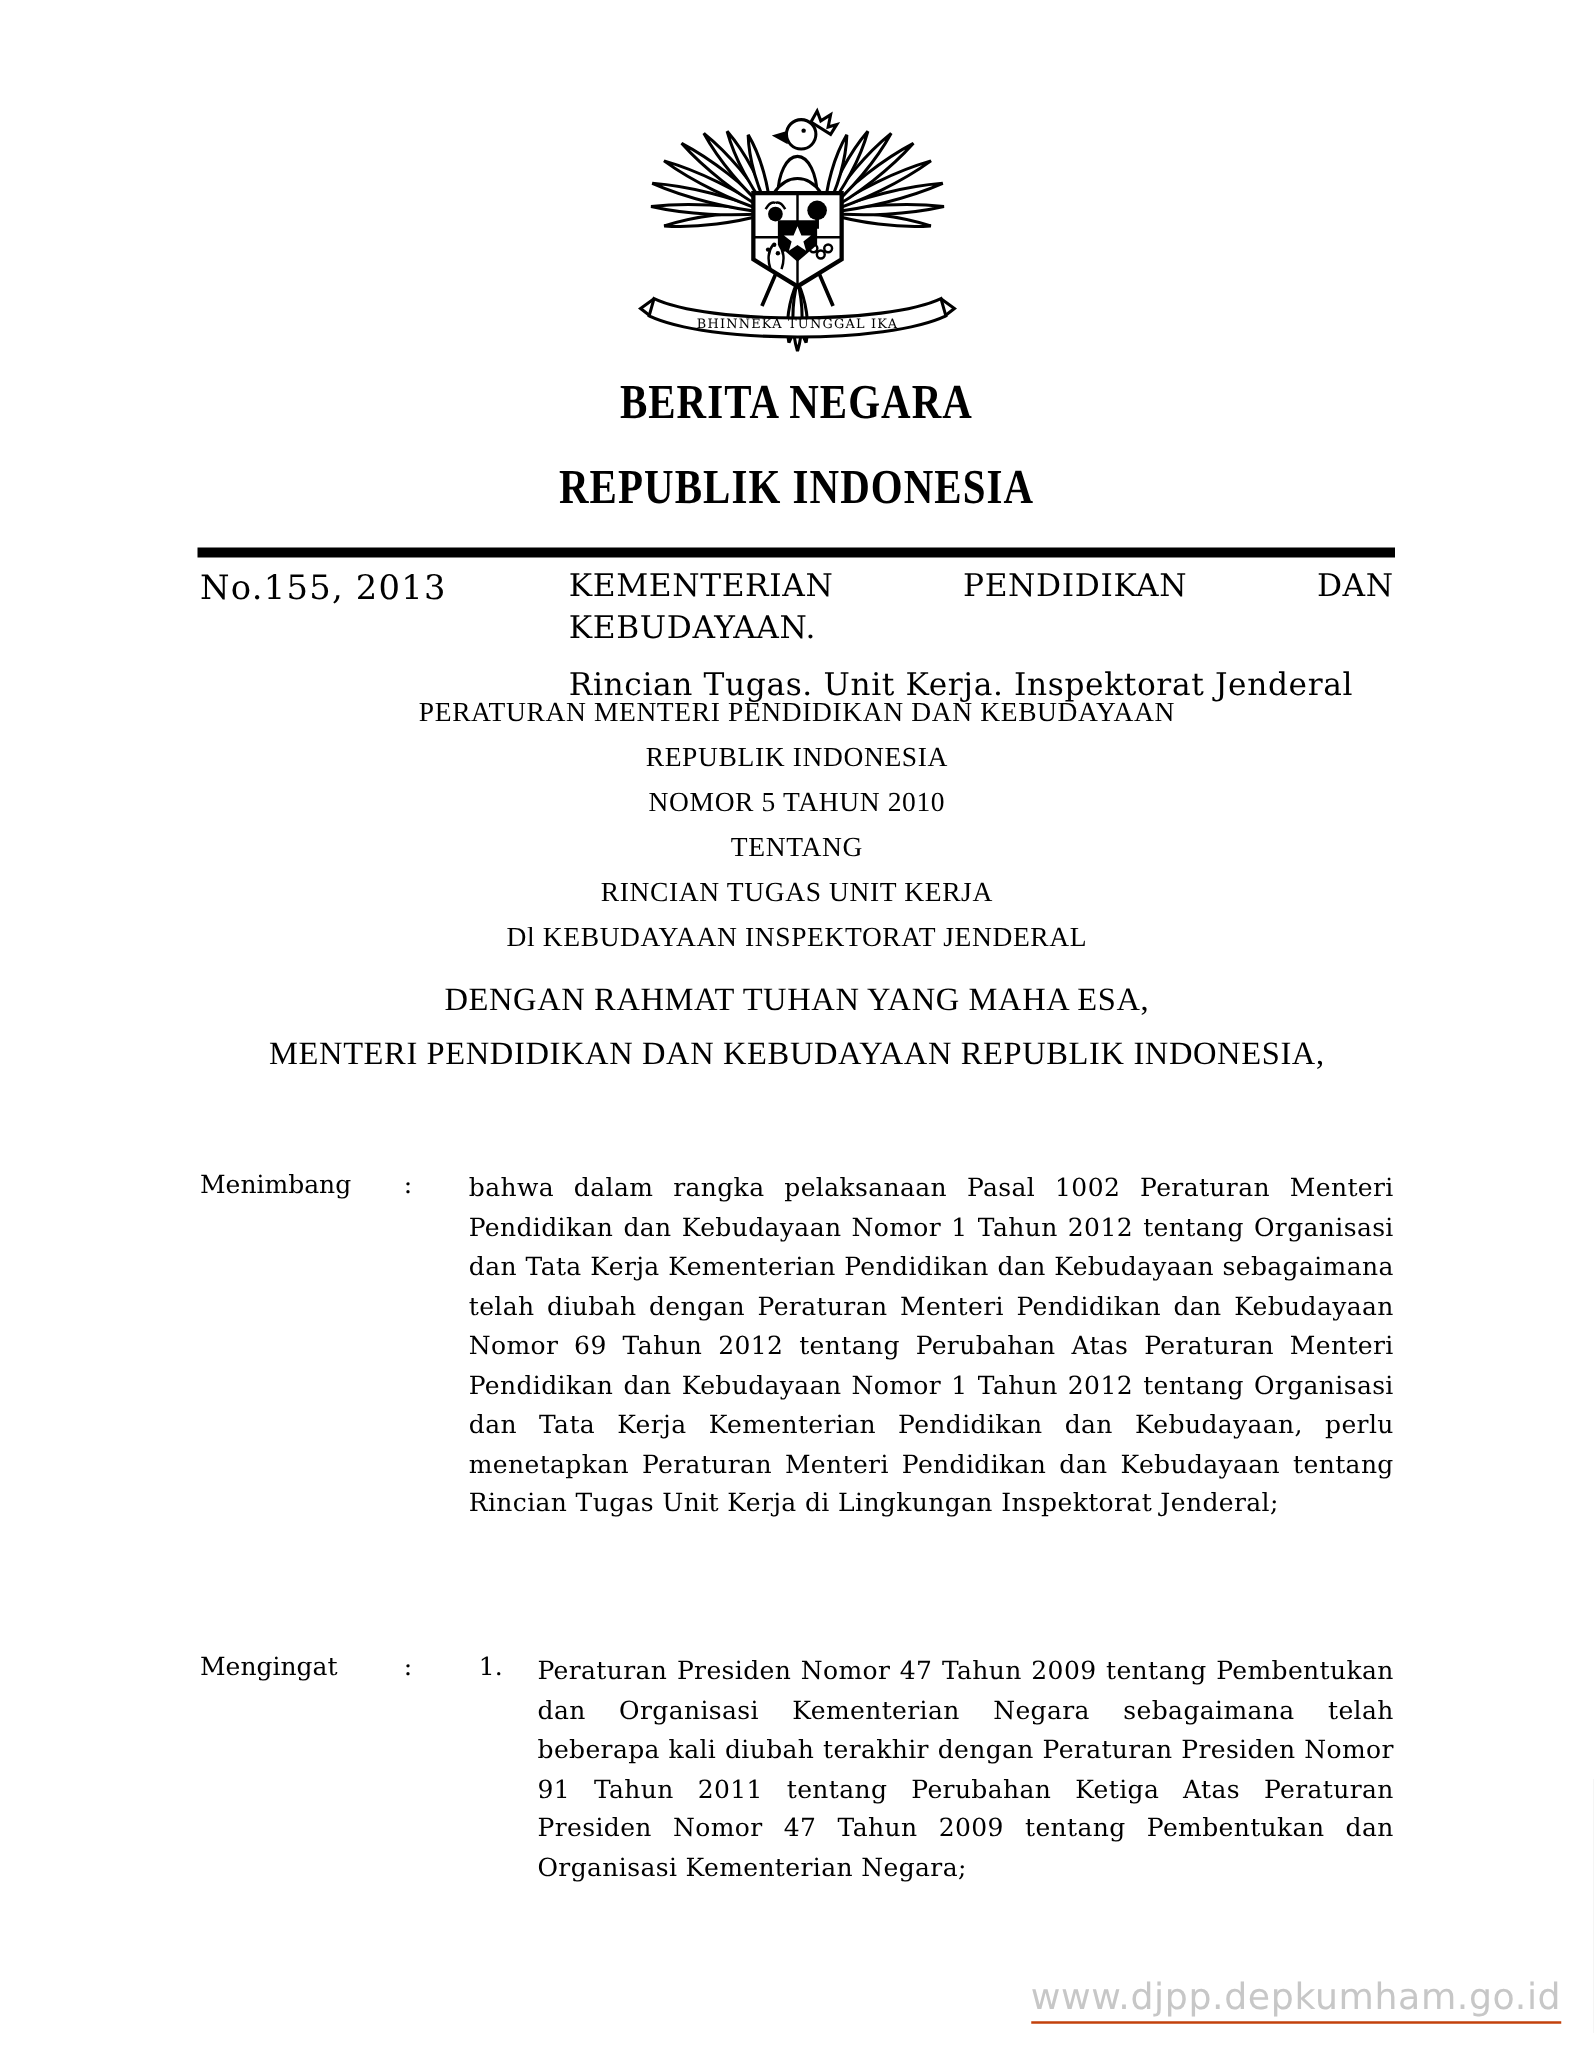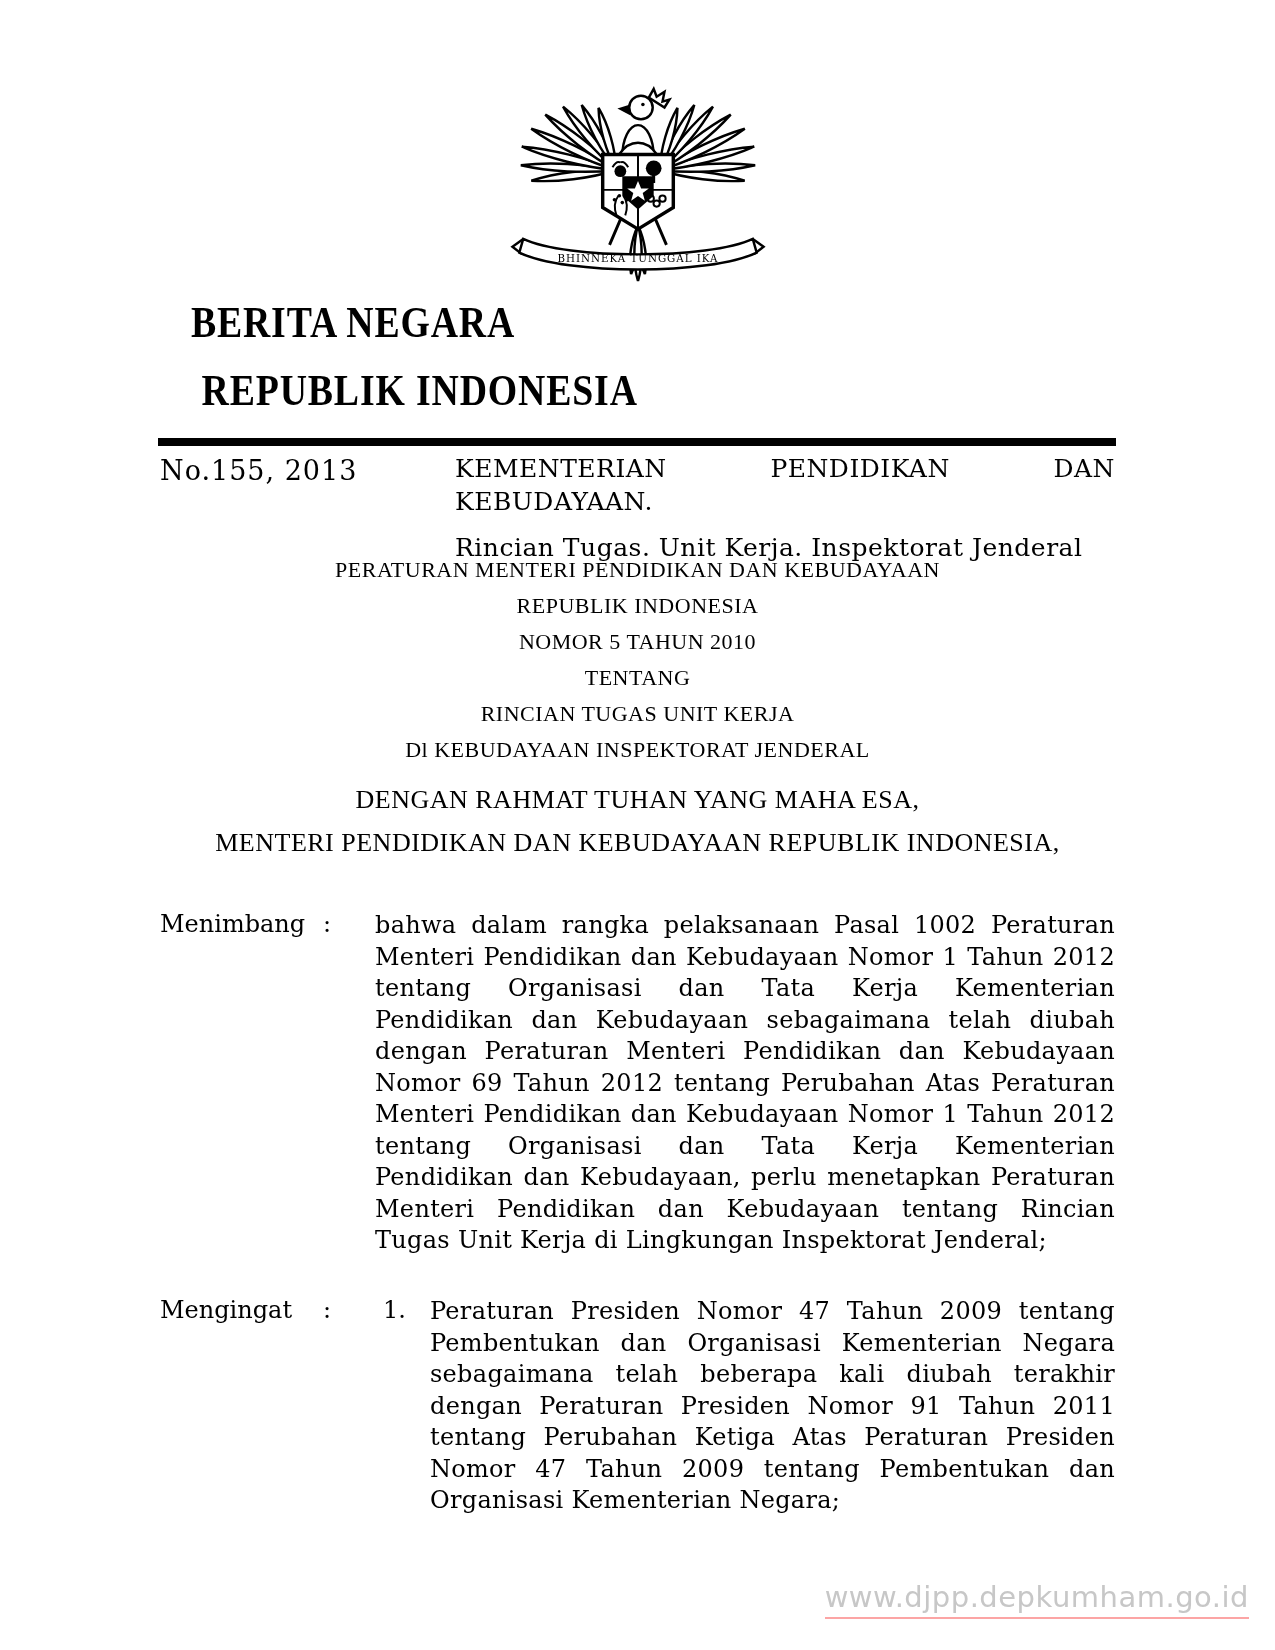--- a/index.html
+++ b/index.html
@@ -11,22 +11,23 @@
     color:#000;
     font-family:"DejaVu Serif","Liberation Serif",serif;
     overflow:hidden;
     text-decoration:underline;
   }
   
   .emblem {position:absolute; left:505px; top:80px; width:266px; height:206px;}
   
   .masthead {
     position:absolute; top:288px; left:160px; width:955px;
+    text-align:center;
     font-family:"Liberation Serif",serif;
-    font-weight:bold; font-size:45px; line-height:68px;
+    font-weight:bold; font-size:39px; line-height:68px;
     white-space:nowrap;
   }
   .masthead .condense {display:inline-block; transform:scaleX(0.84); letter-spacing:1px;}
   
   .rule {position:absolute; top:438px; left:158px; width:958px; height:8px; background:#000;}
   
   .gazette-header {position:absolute; top:452px; left:160px; width:955px; line-height:33px;}
   .gazette-number {position:absolute; left:0; top:2px; font-size:27px; letter-spacing:1px;}
   .gazette-subject {margin-left:295px; width:660px; font-size:25px;}
   .subject-l1 {text-align:justify; text-align-last:justify; letter-spacing:0.5px;}
@@ -37,37 +38,37 @@
     text-align:center; font-family:"Liberation Serif",serif;
     font-size:22px; line-height:36px; letter-spacing:0.5px;
   }
   
   .preamble {
     position:absolute; top:778px; left:160px; width:955px;
     text-align:center; font-family:"Liberation Serif",serif;
     font-size:26px; line-height:43px; letter-spacing:0.5px;
   }
   
-  .clause {position:absolute; left:160px; width:955px; font-size:24px;}
+  .clause {position:absolute; left:160px; width:955px; font-size:20px;margin-top:25px;}
   .clause .label {position:absolute; left:0; top:0;}
   .clause .colon {position:absolute; left:163px; top:0;}
   .clause .body {
     margin-left:215px; text-align:justify;
     line-height:31.5px; letter-spacing:0.3px;
   }
   #menimbang {top:910px;}
   #mengingat {top:1296px;}
   #mengingat .num {position:absolute; left:223px; top:0;}
   #mengingat .body {margin-left:270px;}
   
   .watermark {
     position:absolute; top:1580px; right:26px;
     font-family:"DejaVu Sans","Liberation Sans",sans-serif;
     font-size:29px; color:#c7c7c7;
-    border-bottom:2px solid #fca5a5; padding-bottom:3px;
+    border-bottom:2px solid #c2410c; padding-bottom:3px;
     letter-spacing:0.5px;
   }
 </style>
 </head>
 <body>
 
 <div class="page">
 
   <svg class="emblem" viewBox="0 0 270 210" xmlns="http://www.w3.org/2000/svg">
     <defs>

